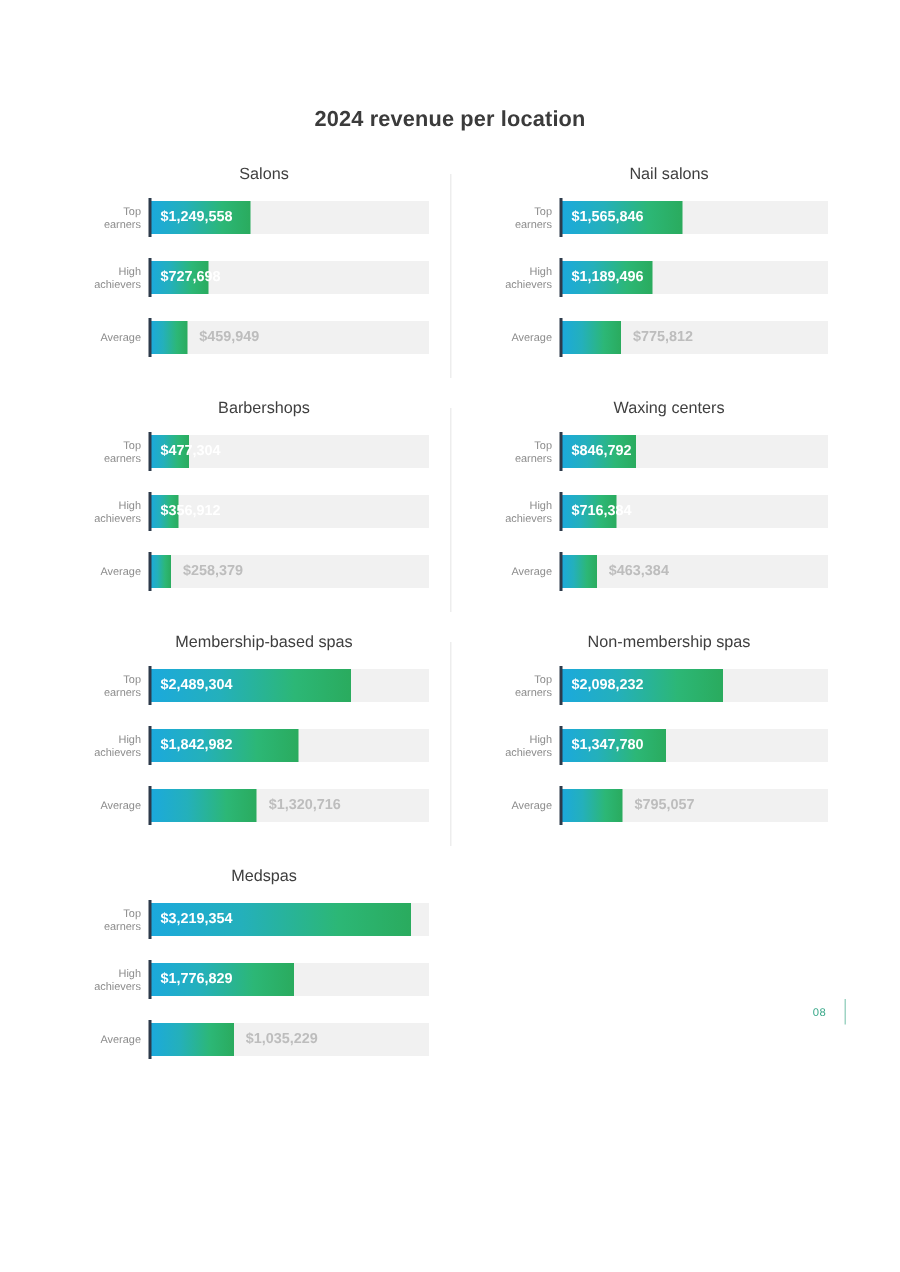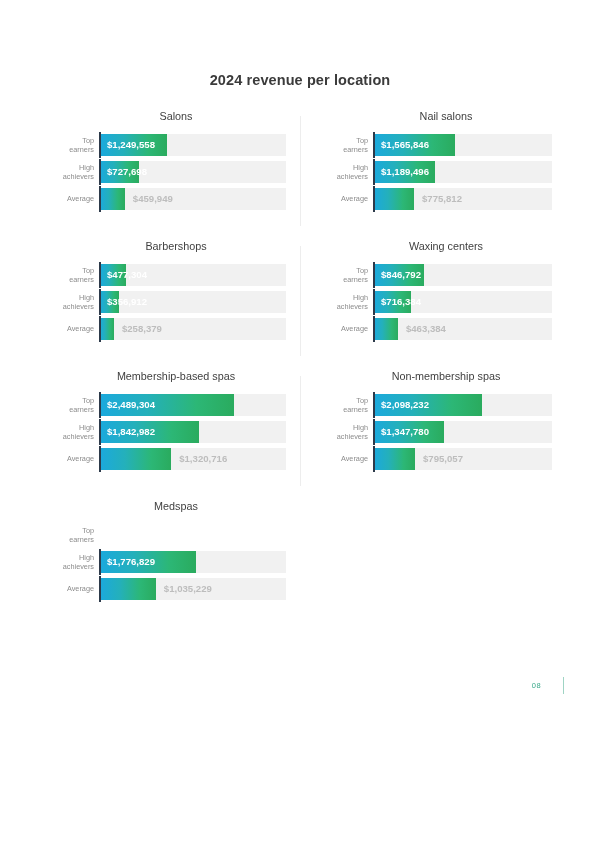--- a/index.html
+++ b/index.html
@@ -74,21 +74,21 @@
     color: #3f3f3f;
     margin: 0 0 12px 0;
     padding-left: 18px;
   }
 
   .bar-row {
     display: flex;
     flex-direction: row;
     align-items: center;
     height: 22px;
-    margin-bottom: 5px;
+    margin-bottom: 18px;
   }
   .bar-row:last-child { margin-bottom: 16px; }
 
   .bar-label {
     width: 52px;
     min-width: 52px;
     text-align: right;
     font-size: 7.3px;
     line-height: 1.25;
     color: #8c8c8c;
@@ -144,25 +144,25 @@
     font-size: 9.6px;
     font-weight: bold;
     color: #bdbdbd;
     z-index: 2;
     white-space: nowrap;
   }
 
   .footer {
     position: absolute;
     right: 36px;
-    bottom: 10px;
+    bottom: 21px;
     display: flex;
     flex-direction: row;
     align-items: center;
-    gap: 22px;
+    gap: 12px;
   }
   .page-number {
     font-size: 7.5px;
     color: #3aa98a;
     letter-spacing: 0.4px;
   }
   .footer-rule {
     width: 1px;
     height: 17px;
     background: #9fd4c4;
@@ -355,20 +355,25 @@
             </div>
           </div>
         </div>
       </div>
       <div class="chart-row">
         <div class="chart-cell left">
           <div class="chart-title">Medspas</div>
           <div class="bar-row">
             <div class="bar-label">Top
 earners</div>
+            <div class="track">
+              <div class="fill" style="width: 93.3146%;"></div>
+              <div class="tick"></div>
+              <div class="value-inside">$3,219,354</div>
+            </div>
           </div>
           <div class="bar-row">
             <div class="bar-label">High
 achievers</div>
             <div class="track">
               <div class="fill" style="width: 51.5023%;"></div>
               <div class="tick"></div>
               <div class="value-inside">$1,776,829</div>
             </div>
           </div>

